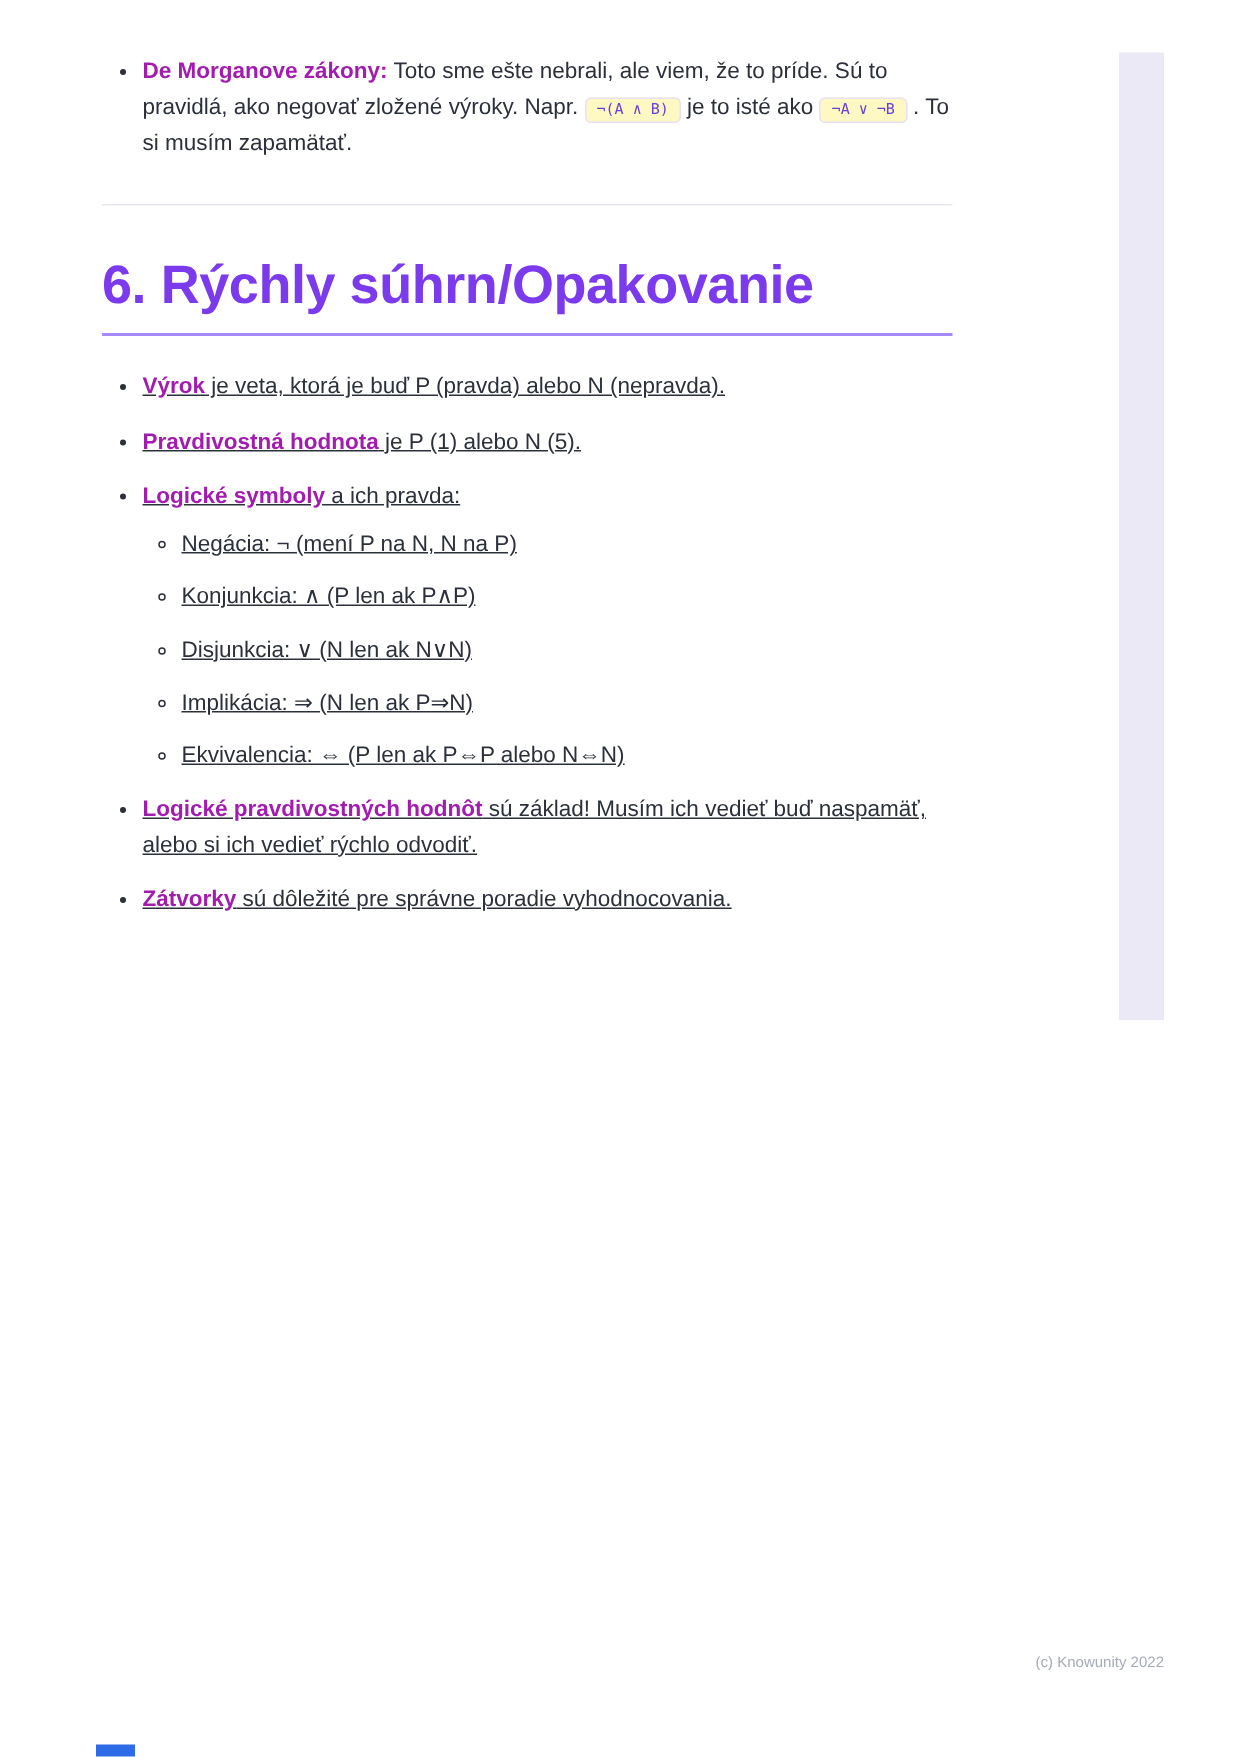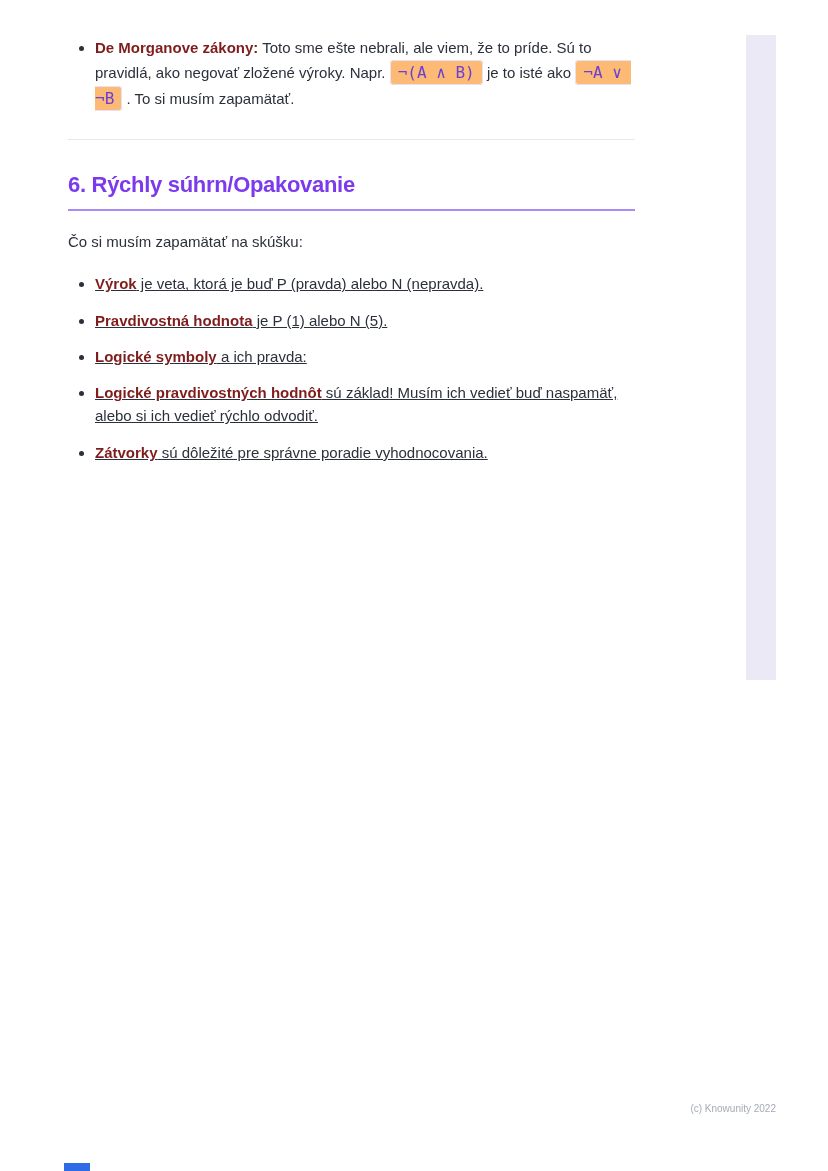--- a/index.html
+++ b/index.html
@@ -8,38 +8,38 @@
     background:#ffffff;
     font-family:"Liberation Sans", sans-serif;
     color:#232936;
     position:relative;
     overflow:hidden;
   }
   .content { position:absolute; left:68px; top:36px; width:567px; }
 
   ul { list-style-position:outside; }
   ul.toplist { list-style:disc; padding-left:27px; font-size:15px; line-height:1.6; color:#2b303b; }
-  .b { font-weight:bold; color:#7f1d1d; }
+  .b { font-weight:bold; color:#a21caf; }
 
   code.chip {
     font-family:"DejaVu Sans Mono", monospace;
-    font-size:16px;
-    background:#fdba74;
+    font-size:10px;
+    background:#fef9c3;
     color:#6C3FD6;
     padding:2px 7px;
     border-radius:4px;
     border:1px solid #E7E0F6;
     white-space:pre-wrap;
   }
 
   hr.rule { border:none; border-top:1px solid #E6E8ED; margin-top:28px; }
 
   h1.title {
     margin-top:32px;
-    font-size:22px;
+    font-size:36px;
     line-height:1.15;
     font-weight:bold;
     color:#7C3AED;
     letter-spacing:-0.3px;
   }
   .heading-rule { height:2px; background:#A78BFA; margin-top:12px; }
 
   p.intro { margin-top:22px; font-size:15px; color:#2b303b; }
 
   ul.mainlist { margin-top:22px; list-style:disc; padding-left:27px; font-size:15px; line-height:1.55; color:#2b303b; }
@@ -72,31 +72,37 @@
     <li>
       <span class="b">De Morganove zákony:</span><span> Toto sme ešte nebrali, ale viem, že to príde. Sú to pravidlá, ako negovať zložené výroky. Napr. </span><code class="chip">¬(A ∧ B)</code><span> je to isté ako </span><code class="chip">¬A ∨ ¬B</code><span> . To si musím zapamätať.</span>
     </li>
   </ul>
 
   <hr class="rule">
 
   <h1 class="title">6. Rýchly súhrn/Opakovanie</h1>
   <div class="heading-rule"></div>
 
-  <p class="intro">Čo si musím zapamätať na skúšku:</p>
 
   <ul class="mainlist">
     <li>
       <span class="b">Výrok</span><span> je veta, ktorá je buď P (pravda) alebo N (nepravda).</span>
     </li>
     <li>
       <span class="b">Pravdivostná hodnota</span><span> je P (1) alebo N (5).</span>
     </li>
     <li>
       <span class="b">Logické symboly</span><span> a ich pravda:</span>
+      <ul class="sublist">
+        <li>Negácia: ¬ (mení P na N, N na P)</li>
+        <li>Konjunkcia: ∧ (P len ak P∧P)</li>
+        <li>Disjunkcia: ∨ (N len ak N∨N)</li>
+        <li>Implikácia: ⇒ (N len ak P⇒N)</li>
+        <li>Ekvivalencia: ⇔ (P len ak P⇔P alebo N⇔N)</li>
+      </ul>
     </li>
     <li>
       <span class="b">Logické pravdivostných hodnôt</span><span> sú základ! Musím ich vedieť buď naspamäť, alebo si ich vedieť rýchlo odvodiť.</span>
     </li>
     <li>
       <span class="b">Zátvorky</span><span> sú dôležité pre správne poradie vyhodnocovania.</span>
     </li>
   </ul>
 
 </div>

